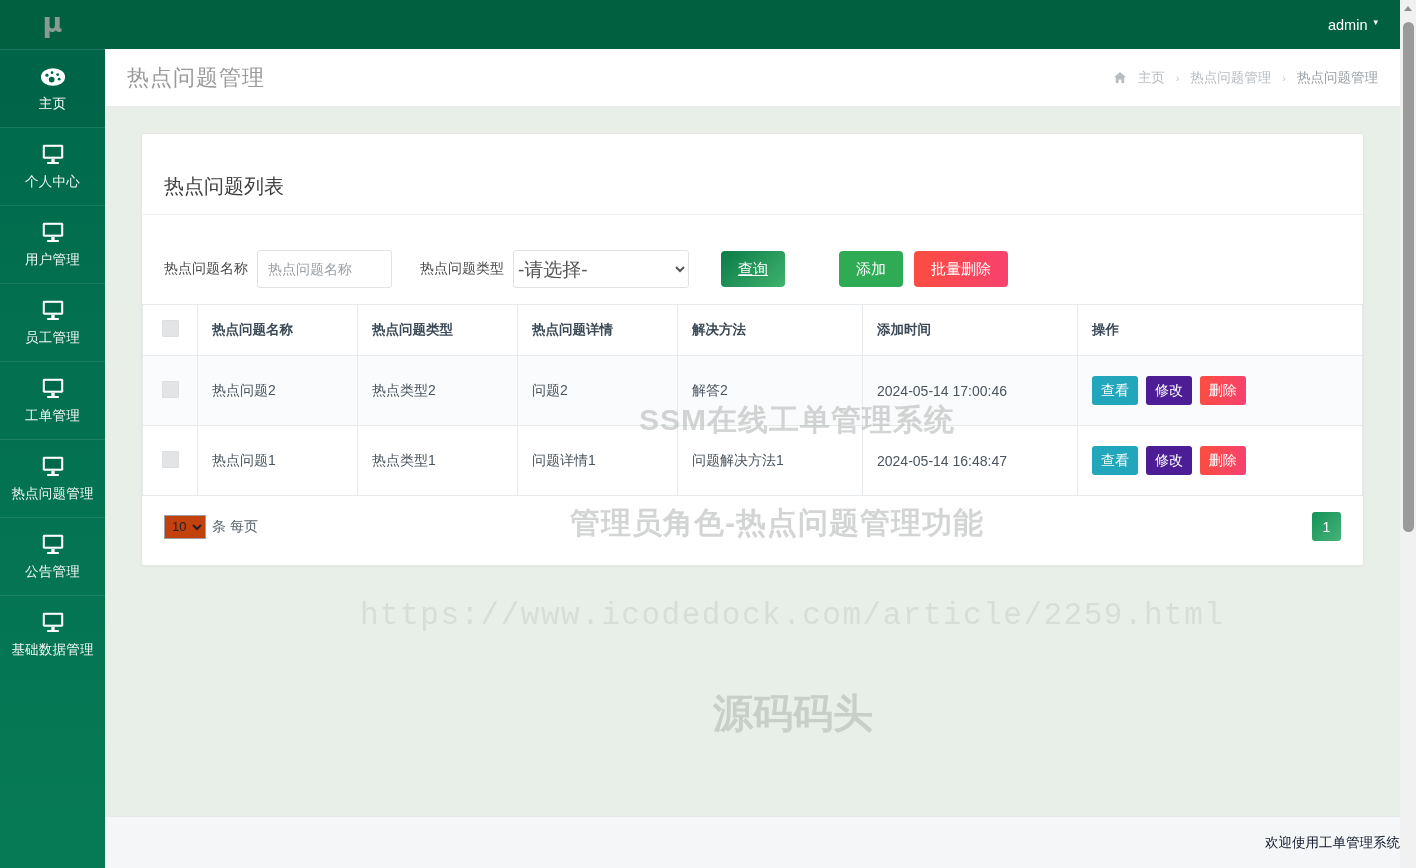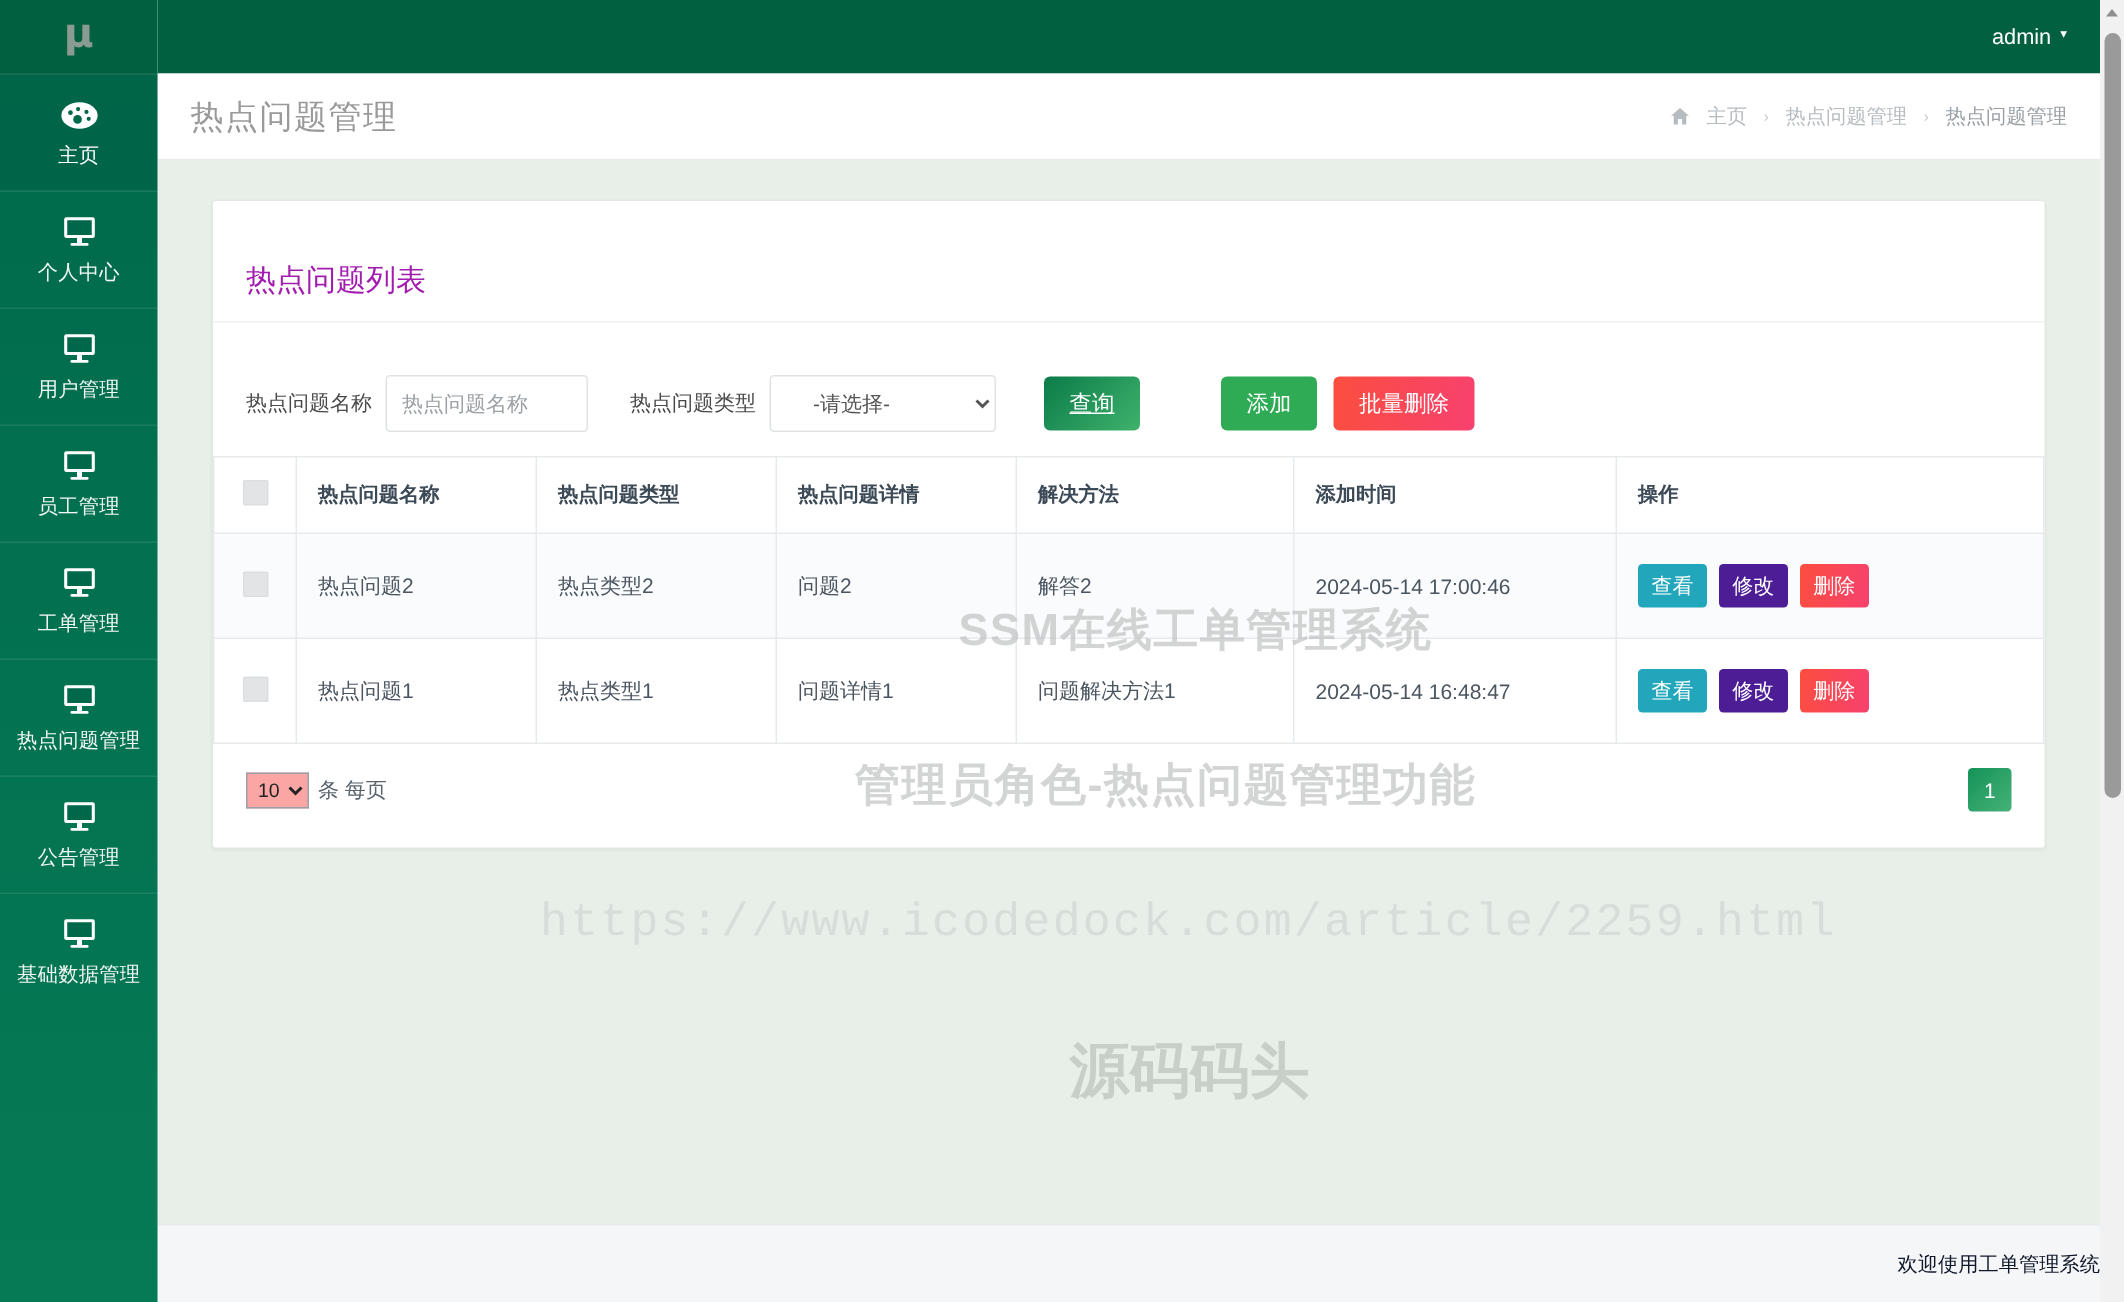--- a/index.html
+++ b/index.html
@@ -72,36 +72,36 @@
   #bodywrap { position:relative; height:761px; background:#e8efe9; padding:26px 36px 0 36px; }
 
   
   #panel {
     background:#fff; border:1px solid #e3e8e3; border-radius:3px;
     box-shadow:0 1px 2px rgba(0,0,0,.04);
     padding:0 0 24px 0;
     position:relative; z-index:2;
   }
   #panel-title {
-    color:#a21caf; font-size:20px; padding:22px 22px 14px 22px;
+    color:#404040; font-size:20px; padding:22px 22px 14px 22px;
     border-bottom:1px solid #eef1ee; font-weight:normal;
   }
 
   
   #filterbar { display:flex; align-items:center; padding:19px 22px 16px 22px; gap:0; flex-wrap:nowrap; }
   .fl-label { font-size:14px; color:#4a4a4a; margin-right:9px; white-space:nowrap; }
   #name-input {
     width:135px; height:38px; border:1px solid #dfe3e6; border-radius:3px;
     padding:0 10px; font-size:14px; color:#555; outline:none;
     font-family:"Liberation Sans",sans-serif;
   }
   #name-input::placeholder { color:#9aa0a5; }
   #type-select {
-    width:151px; height:38px; border:1px solid #dfe3e6; border-radius:3px;
-    background:#fff; padding:0 24px; font-size:14px; color:#555;
+    width:176px; height:38px; border:1px solid #dfe3e6; border-radius:3px;
+    background:#fff; padding:0 0; font-size:19px; color:#555;
     font-family:"Liberation Sans",sans-serif; outline:none;
   }
   .gap-lg { width:32px; }
   .gap-sm { width:28px; }
 
   .btn { border:none; border-radius:4px; color:#fff; font-size:15px; cursor:pointer;
          font-family:"Liberation Sans",sans-serif; height:36px; padding:0 17px; }
   .btn-query { background:linear-gradient(135deg,#0c7b49 0%,#3fb26c 100%); margin-right:11px;text-decoration:underline; }
   .btn-add   { background:#2eab54; margin-right:11px;margin-left:43px; }
   .btn-del   { background:linear-gradient(100deg,#fb4e3f 0%,#f7416f 100%); }
@@ -126,21 +126,21 @@
             padding:0 9px; margin-right:4px; cursor:pointer;
             font-family:"Liberation Sans",sans-serif; }
   .op-view { background:#21a6bb; }
   .op-edit { background:#4c1d95; }
   .op-del  { background:linear-gradient(100deg,#fb4e3f 0%,#f7416f 100%); }
 
   
   #pager { display:flex; align-items:center; justify-content:space-between; padding:16px 22px 0 22px; }
   #pagesize-wrap { display:flex; align-items:center; gap:6px; }
   #pagesize {
-    height:24px; font-size:13px; border:1px solid #9aa0a5; background:#fca5a5;
+    height:24px; font-size:13px; border:1px solid #9aa0a5; background:#c2410c;
     font-family:"Liberation Sans",sans-serif; padding:0 2px 0 3px; color:#222;
   }
   #pagesize-suffix { font-size:14px; color:#5a646d; }
   #page-1 {
     width:29px; height:29px; border:none; border-radius:3px; color:#fff; font-size:14px;
     background:linear-gradient(135deg,#139359 0%,#47b277 100%); cursor:pointer;
     font-family:"Liberation Sans",sans-serif;
   }
 
   

